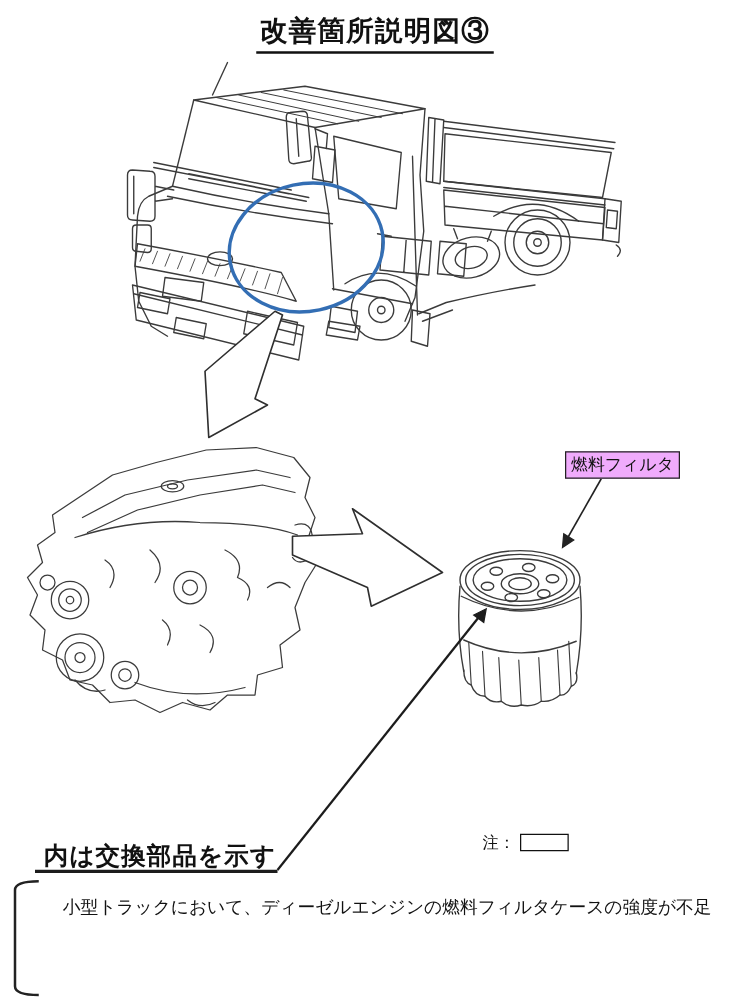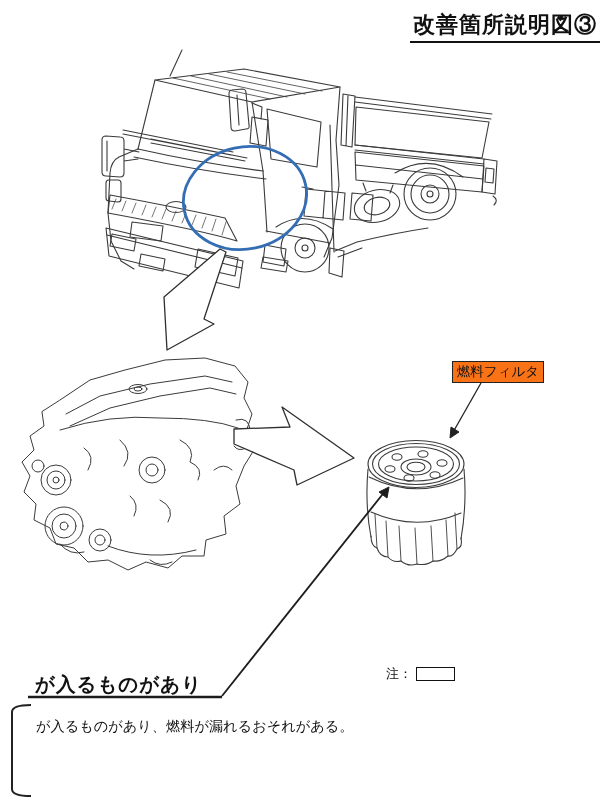--- a/index.html
+++ b/index.html
@@ -3,28 +3,28 @@
 <meta charset="utf-8">
 <style>
   html,body{margin:0;padding:0;}
   body{
     width:600px;height:800px;position:relative;background:#ffffff;overflow:hidden;
     font-family:"Liberation Serif","DejaVu Serif",serif;color:#111;
   }
   #diagram-svg{position:absolute;left:0;top:0;z-index:1;}
   .txt{position:absolute;z-index:2;}
   .page-title{
-    left:0;top:10px;width:600px;text-align:right;
+    left:0;top:10px;width:600px;text-align:center;
     font-size:22px;font-weight:bold;letter-spacing:1px;
   }
   .page-title span{display:inline-block;border-bottom:2px solid #111;padding:0 3px 1px 3px;}
   .fuel-filter-label{
     left:452px;top:361px;width:90px;height:20px;
     border:1.4px solid #222;text-align:center;
-    font-size:13.5px;line-height:20px;background:#f97316;
+    font-size:13.5px;line-height:20px;background:#f0abfc;
   }
   .defect-label{
     left:35px;top:671px;font-size:19.5px;font-weight:bold;letter-spacing:1px;white-space:nowrap;
   }
   .note-row{
     left:386px;top:665px;height:18px;display:flex;align-items:center;
     font-size:13px;white-space:nowrap;
   }
   .note-box{display:inline-block;width:37px;height:12px;border:1.6px solid #111;margin:0 7px 0 4px;}
   .description{
@@ -166,22 +166,22 @@
 </svg>
 
   <div class="txt page-title">
     <span>改善箇所説明図③</span>
   </div>
 
   <div class="txt fuel-filter-label">
     <span>燃料フィルタ</span>
   </div>
 
-  <div class="txt defect-label">が入るものがあり</div>
+  <div class="txt defect-label">内は交換部品を示す</div>
 
   <div class="txt note-row">
     <span>注：</span>
     <span class="note-box"></span>
   </div>
 
   <div class="txt description">
-    <div>が入るものがあり、燃料が漏れるおそれがある。</div>
+    <div>　小型トラックにおいて、ディーゼルエンジンの燃料フィルタケースの強度が不足</div>
   </div>
 
 </body></html>

